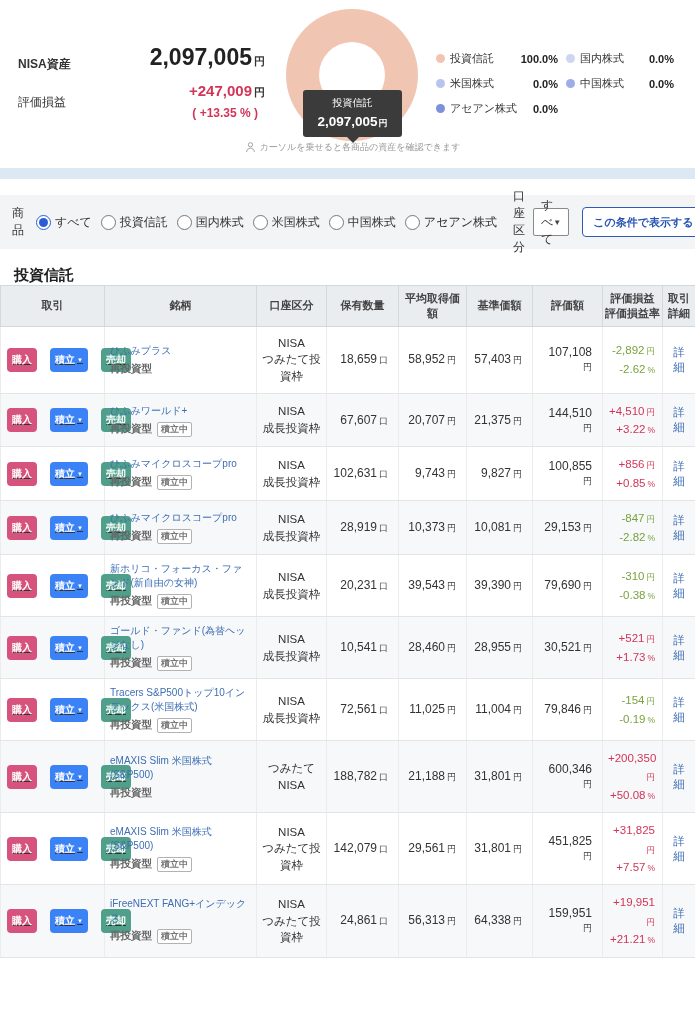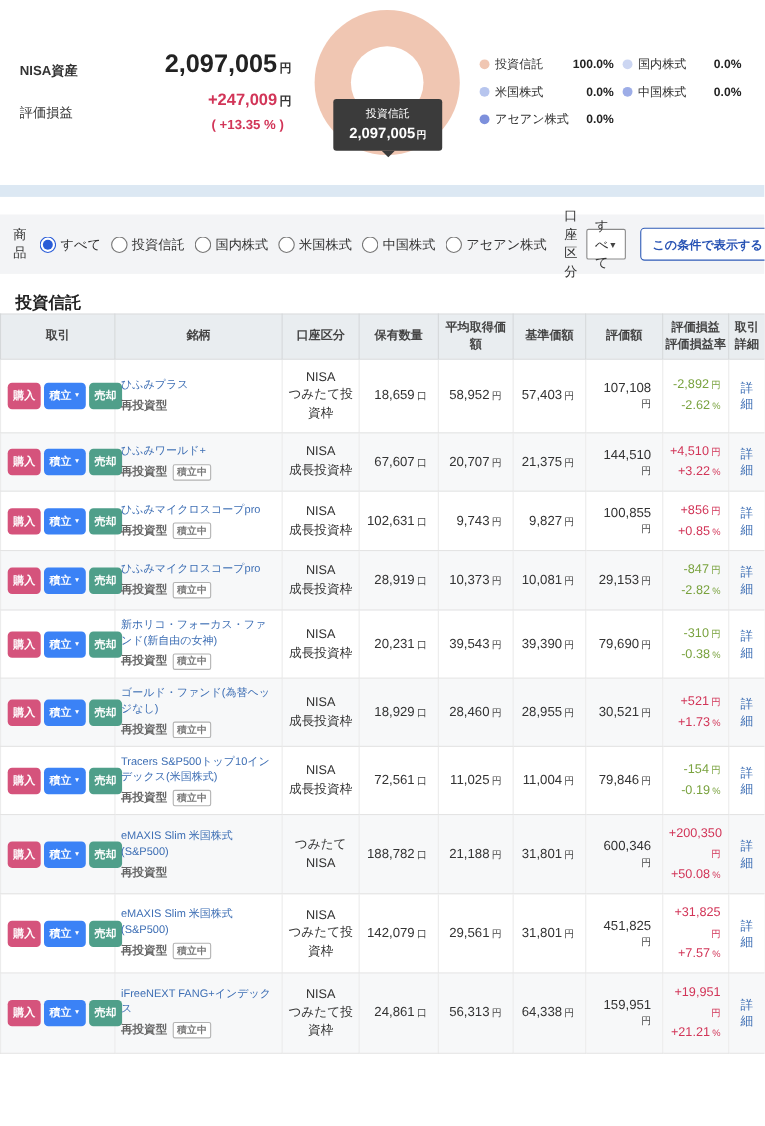--- a/index.html
+++ b/index.html
@@ -45,21 +45,21 @@
   .section-title { font-size:15px; font-weight:bold; color:#222; margin:17px 0 0 14px; }
   .count-row { display:flex; align-items:flex-end; margin:16px 4px 10px 1px; }
   .count { font-size:15px; font-weight:bold; color:#222; }
   .count-unit { font-size:10px; color:#333; margin-left:3px; padding-bottom:1px; }
   .setup-link { margin-left:auto; font-size:12px; color:#c0504d; text-decoration:none; }
   
   table { width:695px; border-collapse:collapse; table-layout:fixed; }
   thead th { background:#e9edf0; border:1px solid #d5d8da; font-size:11px; font-weight:bold; color:#444; text-align:center; vertical-align:middle; padding:5px 2px; white-space:pre-line; line-height:1.35; }
   tbody td { border:1px solid #e4e4e4; border-left-color:#ececec; border-right-color:#ececec; padding:8px 5px; vertical-align:middle; font-size:12px; }
   tbody tr:nth-child(even) { background:#f7f8f9; }
-  .btns { display:flex; gap:3px; padding-left:1px; }
+  .btns { display:flex; gap:13px; padding-left:1px;text-decoration:underline; }
   .btn { border:none; color:#fff; font-weight:bold; font-size:10px; padding:5px 5px; border-radius:4px; font-family:inherit; cursor:pointer; white-space:nowrap; }
   .btn-buy { background:#d5537c; }
   .btn-tsumi { background:#3b82f6; display:flex; align-items:center; gap:2px; }
   .btn-caret { font-size:6px; }
   .btn-sell { background:#4f9f8a; }
   .c-name { padding:7px 5px; }
   .fund-link { display:block; color:#3d6eb4; text-decoration:none; font-size:10px; line-height:1.4; margin-bottom:4px; }
   .sub { display:flex; gap:5px; font-size:10.5px; color:#666;font-weight:bold; }
   .badge { border:1px solid #b2b2b2; border-radius:2px; color:#777; font-size:9px; line-height:13px; padding:0 3px; background:#fff; }
   .badge:empty { display:none; }
@@ -85,20 +85,27 @@
     <div class="pl-value"><span>+247,009</span><span class="unit">円</span></div>
     <div class="pl-pct">( +13.35 % )</div>
 
     <div class="donut" id="donut" style="background: rgb(240, 198, 178);">
       <div class="donut-hole"></div>
     </div>
     <div class="tooltip">
       <span class="tooltip-label">投資信託</span>
       <span class="tooltip-value"><span>2,097,005</span><span class="unit">円</span></span>
       <span class="tooltip-arrow"></span>
+    </div>
+    <div class="caption">
+      <svg width="11" height="11" viewBox="0 0 12 12">
+          <circle cx="6" cy="3" r="2.3" fill="none" stroke="#999" stroke-width="1"></circle>
+          <path d="M1.8 11 C1.8 8 4 6.8 6 6.8 C8 6.8 10.2 8 10.2 11" fill="none" stroke="#999" stroke-width="1"></path>
+        </svg>
+      <span>カーソルを乗せると各商品の資産を確認できます</span>
     </div>
     <div class="legend" id="legend">
         <div class="legend-item">
           <span class="legend-dot" style="background: rgb(240, 198, 178);"></span>
           <span class="legend-label">投資信託</span>
           <span class="legend-value">100.0%</span>
         </div>
         <div class="legend-item">
           <span class="legend-dot" style="background: rgb(204, 214, 242);"></span>
           <span class="legend-label">国内株式</span>
@@ -358,21 +365,21 @@
     </td>
     <td class="c-name">
       <a href="#" class="fund-link">ゴールド・ファンド(為替ヘッジなし)</a>
       <div class="sub">
         <span>再投資型</span>
         <span class="badge">積立中</span>
       </div>
     </td>
     <td class="c-acct">NISA
 成長投資枠</td>
-    <td class="c-num"><span>18,929</span><span class="unit">口</span></td>
+    <td class="c-num"><span>10,541</span><span class="unit">口</span></td>
     <td class="c-num"><span>28,460</span><span class="unit">円</span></td>
     <td class="c-num"><span>28,955</span><span class="unit">円</span></td>
     <td class="c-num"><span>30,521</span><span class="unit">円</span></td>
     <td class="c-pl pos">
       <span class="pl-main">+521</span><span class="unit">円</span><br>
       <span>+1.73</span><span class="unit">%</span>
     </td>
     <td class="c-detail"><a href="#" class="detail-link">詳細</a></td>
   </tr>
 

